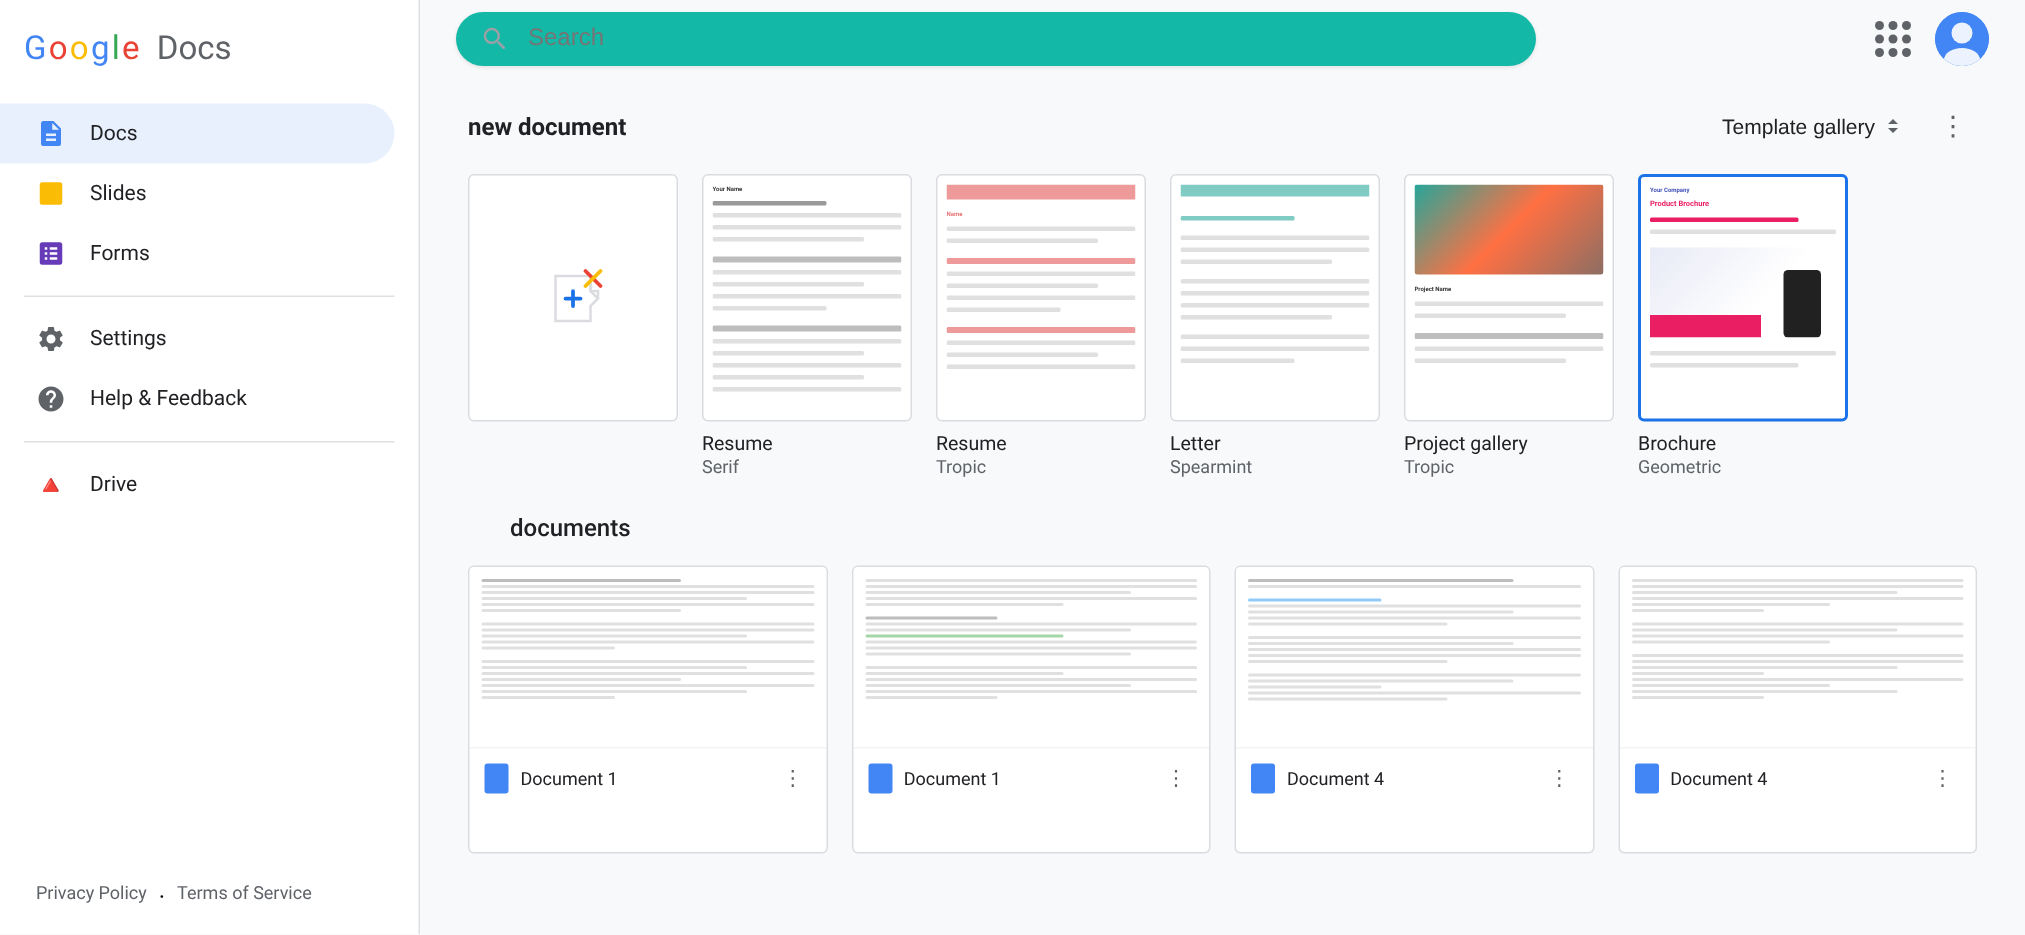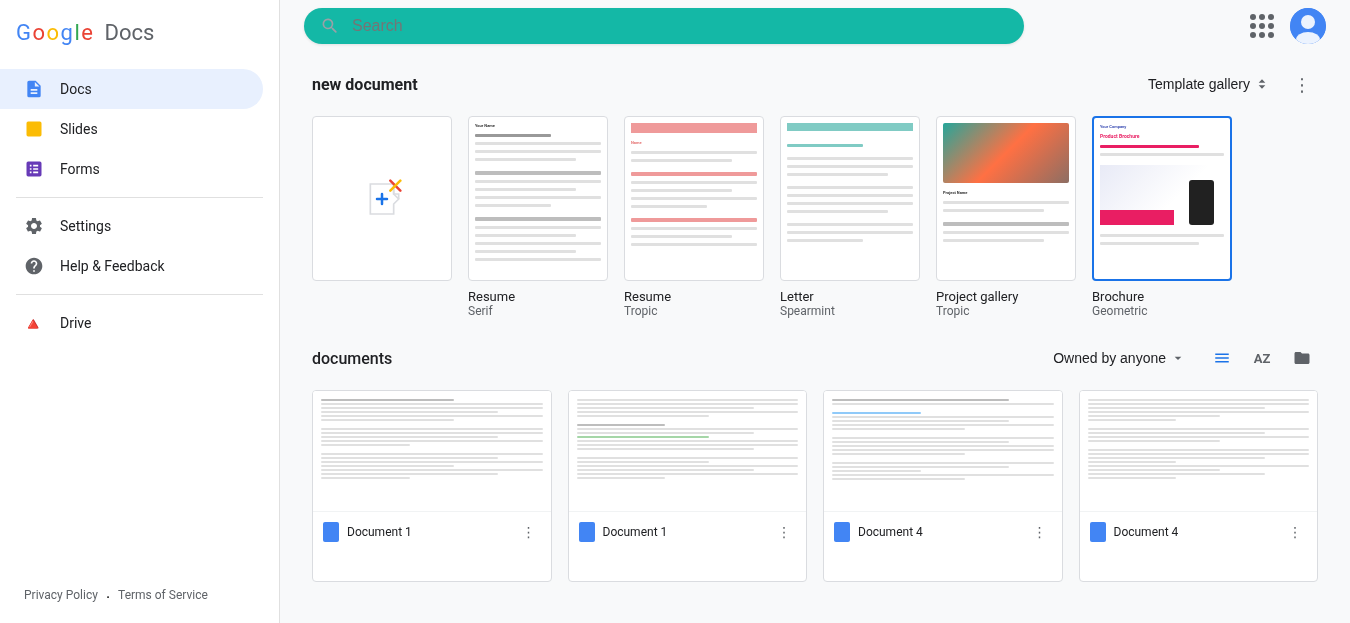--- a/index.html
+++ b/index.html
@@ -276,20 +276,21 @@
     .docs-header {
       display: flex;
       align-items: center;
       justify-content: space-between;
       margin-bottom: 16px;
     }
     .docs-title-text {
       font-size: 16px;
       color: #202124;
       font-weight: 500;
+      margin-left: 28px;
     }
     .docs-controls {
       display: flex;
       align-items: center;
       gap: 8px;
     }
     .owned-by-btn {
       display: flex;
       align-items: center;
       gap: 4px;
@@ -664,41 +665,20 @@
           <div class="template-name">Brochure</div>
           <div class="template-sub">Geometric</div>
         </div>
       </div>
     </div>
   </div>
 
   <div class="docs-section">
     <div class="docs-header">
       <span class="docs-title-text">documents</span>
-      <div class="docs-controls">
-        <button class="owned-by-btn">
-          <span>Owned by anyone</span>
-          <svg width="16" height="16" viewBox="0 0 24 24">
-              <path fill="#5f6368" d="M7 10l5 5 5-5z"></path>
-            </svg>
-        </button>
-        <div class="view-btn active">
-          <svg width="18" height="18" viewBox="0 0 24 24">
-              <path fill="currentColor" d="M3 18h18v-2H3v2zm0-5h18v-2H3v2zm0-7v2h18V6H3z"></path>
-            </svg>
-        </div>
-        <div class="view-btn">
-          <span style="font-size:13px;font-weight:bold;color:#5f6368;">AZ</span>
-        </div>
-        <div class="view-btn">
-          <svg width="18" height="18" viewBox="0 0 24 24">
-              <path fill="#5f6368" d="M10 4H4c-1.1 0-2 .9-2 2v12c0 1.1.9 2 2 2h16c1.1 0 2-.9 2-2V8c0-1.1-.9-2-2-2h-8l-2-2z"></path>
-            </svg>
-        </div>
-      </div>
     </div>
 
     <div class="docs-grid">
 
       <div class="doc-card">
         <div class="doc-preview">
           <div class="doc-preview-lines">
             <div class="doc-line w60 darker"></div>
             <div class="doc-line w100"></div>
             <div class="doc-line w100"></div>

